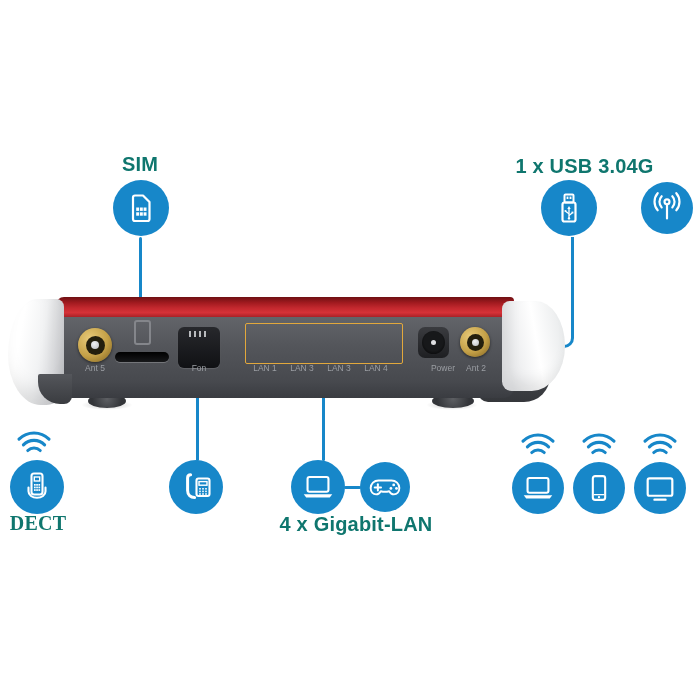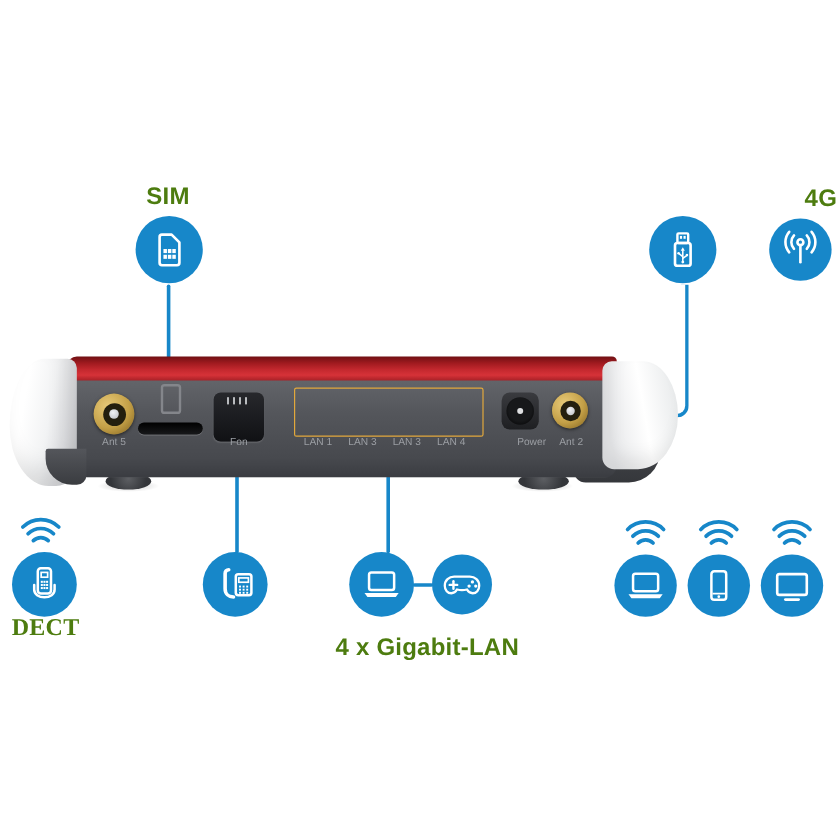--- a/index.html
+++ b/index.html
@@ -1,19 +1,19 @@
 <!DOCTYPE html>
 <html><head>
 <meta charset="utf-8">
 <style>
   html,body{margin:0;padding:0;background:#fff;}
   #stage{position:relative;width:700px;height:700px;background:#ffffff;overflow:hidden;
          font-family:"Liberation Sans",sans-serif;}
   .co-label{position:absolute;transform:translateX(-50%);font-weight:bold;font-size:20px;
-            color:#4d7c0f;white-space:nowrap;letter-spacing:.2px;}
+            color:#0f766e;white-space:nowrap;letter-spacing:.2px;}
   .circle{position:absolute;border-radius:50%;background:#1787c9;display:flex;
           align-items:center;justify-content:center;}
   .vline{position:absolute;width:3px;background:#1787c9;border-radius:1.5px;}
   .hline{position:absolute;height:3px;background:#1787c9;border-radius:1.5px;}
   .elbow{position:absolute;border-right:3px solid #1787c9;border-bottom:3px solid #1787c9;
          border-bottom-right-radius:10px;}
   .wifi{position:absolute;}
   
   #router{position:absolute;left:8px;top:296px;width:560px;height:120px;}
   #router *{position:absolute;}
@@ -84,40 +84,41 @@
           <rect x="18.9" y="19.5" width="2.9" height="3.4"></rect>
         <rect x="22.6" y="19.5" width="2.9" height="3.4"></rect>
           <rect x="15.2" y="24.3" width="2.9" height="3.4"></rect>
         <rect x="18.9" y="24.3" width="2.9" height="3.4"></rect>
           <rect x="22.6" y="24.3" width="2.9" height="3.4"></rect>
       </g>
     </svg>
   </div>
   <div class="vline" style="left:139px;top:237px;height:84px;"></div>
 
+  <div class="co-label" style="left:571px;top:155px;">1 x USB 3.0</div>
   <div class="circle" style="left:541px;top:180px;width:56px;height:56px;">
     <svg width="40" height="40" viewBox="0 0 40 40">
       <rect x="15.5" y="6.5" width="9" height="8" rx="1" fill="none" stroke="#fff" stroke-width="2"></rect>
       <rect x="17.6" y="8.6" width="1.8" height="2.4" fill="#fff"></rect>
       <rect x="20.6" y="8.6" width="1.8" height="2.4" fill="#fff"></rect>
       <rect x="13.5" y="14.5" width="13" height="19" rx="2" fill="none" stroke="#fff" stroke-width="2.2"></rect>
       <g stroke="#fff" stroke-width="1.3" fill="none">
         <path d="M20 30 V20.5"></path>
           <path d="M20 25.8 L16.8 23.4"></path>
           <path d="M20 27.4 L23.2 25"></path>
       </g>
       <path d="M20 18 l-1.7 2.9 h3.4 Z" fill="#fff"></path>
       <circle cx="16.5" cy="23" r="1.1" fill="#fff"></circle>
       <rect x="22.5" y="23.6" width="1.9" height="1.9" fill="#fff"></rect>
       <circle cx="20" cy="30.4" r="1.2" fill="#fff"></circle>
     </svg>
   </div>
   <div class="elbow" style="left:556px;top:237px;width:15px;height:108px;"></div>
 
-  <div class="co-label" style="left:640px;top:155px;margin-left:44px;">4G</div>
+  <div class="co-label" style="left:640px;top:155px;">4G</div>
   <div class="circle" style="left:641px;top:182px;width:52px;height:52px;">
     <svg width="42" height="38" viewBox="0 0 44 40">
       <g fill="none" stroke="#fff" stroke-width="2.3" stroke-linecap="round">
         <circle cx="22" cy="13.5" r="2.6"></circle>
         <path d="M22 16.4 V31"></path>
         <path d="M16.4 7.6 A8.6 8.6 0 0 0 16.4 19.4"></path>
         <path d="M12.2 4.4 A13.8 13.8 0 0 0 12.2 22.4"></path>
         <path d="M27.6 7.6 A8.6 8.6 0 0 1 27.6 19.4"></path>
         <path d="M31.8 4.4 A13.8 13.8 0 0 1 31.8 22.4"></path>
       </g>
@@ -245,21 +246,21 @@
         <path d="M14.8 16.9 v7.2"></path>
           <path d="M11.2 20.5 h7.2"></path>
       </g>
       <g fill="#fff">
         <circle cx="29.8" cy="21.6" r="1.6"></circle>
           <circle cx="33" cy="17.6" r="1.6"></circle>
         <circle cx="36.2" cy="21.6" r="1.6"></circle>
       </g>
     </svg>
   </div>
-  <div class="co-label" style="left:356px;top:513px;margin-top:16px;">4 x Gigabit-LAN</div>
+  <div class="co-label" style="left:356px;top:513px;">4 x Gigabit-LAN</div>
 
   <svg class="wifi" style="left:515px;top:431px;" width="46" height="26" viewBox="0 0 46 26">
     <g fill="none" stroke="#1787c9" stroke-width="3.1" stroke-linecap="round">
       <path d="M16.8 21.5 A8.8 8.8 0 0 1 29.2 21.5"></path>
       <path d="M12.4 15.8 A15 15 0 0 1 33.6 15.8"></path>
       <path d="M8 10.2 A21.2 21.2 0 0 1 38 10.2"></path>
     </g>
   </svg>
   <svg class="wifi" style="left:576px;top:431px;" width="46" height="26" viewBox="0 0 46 26">
     <g fill="none" stroke="#1787c9" stroke-width="3.1" stroke-linecap="round">

